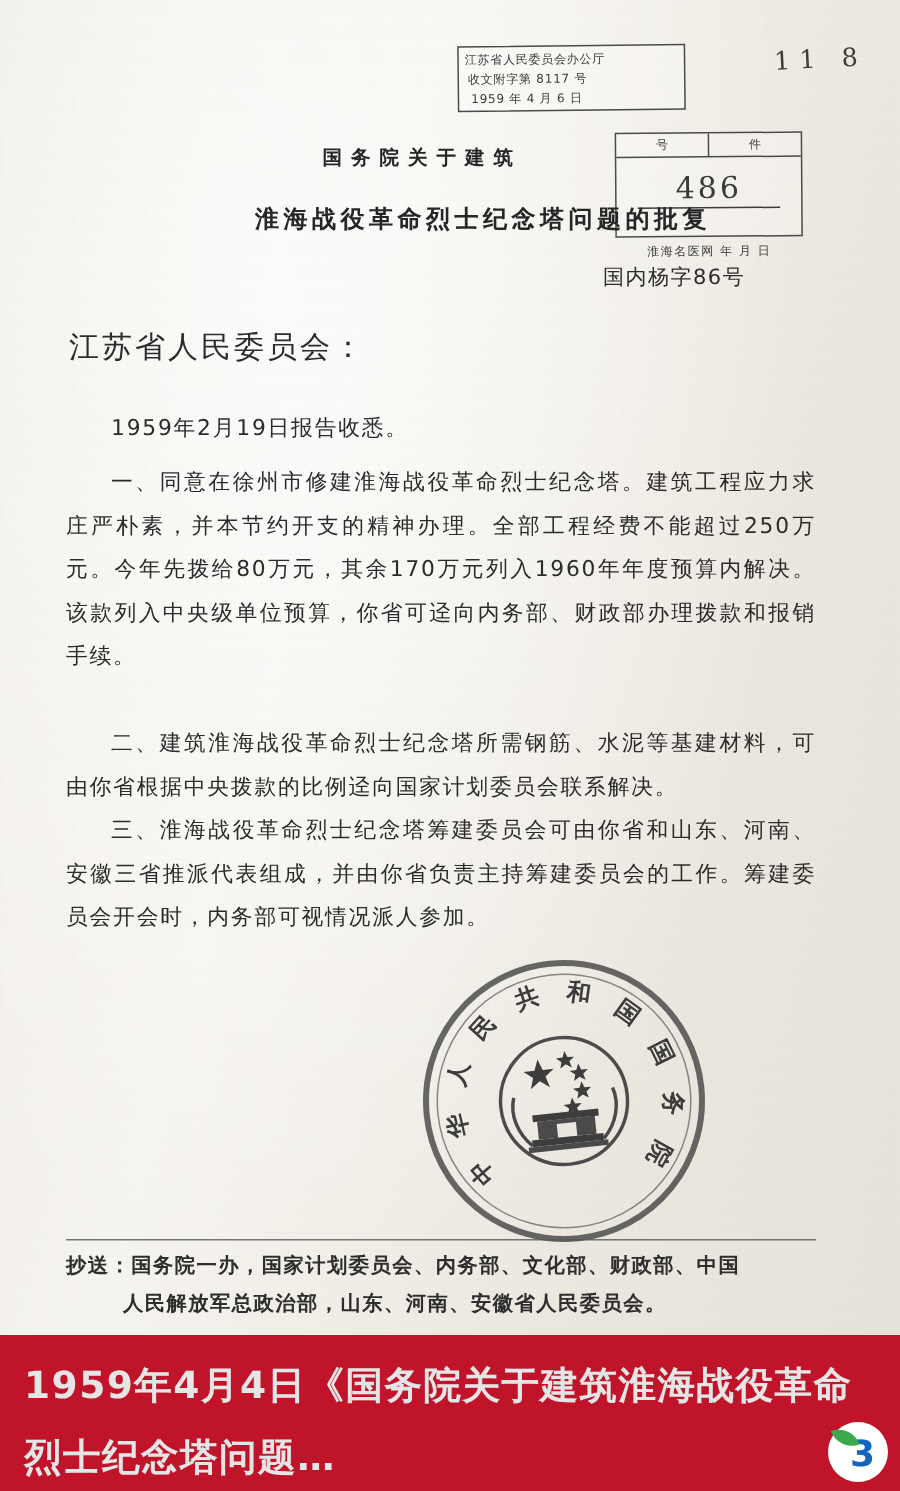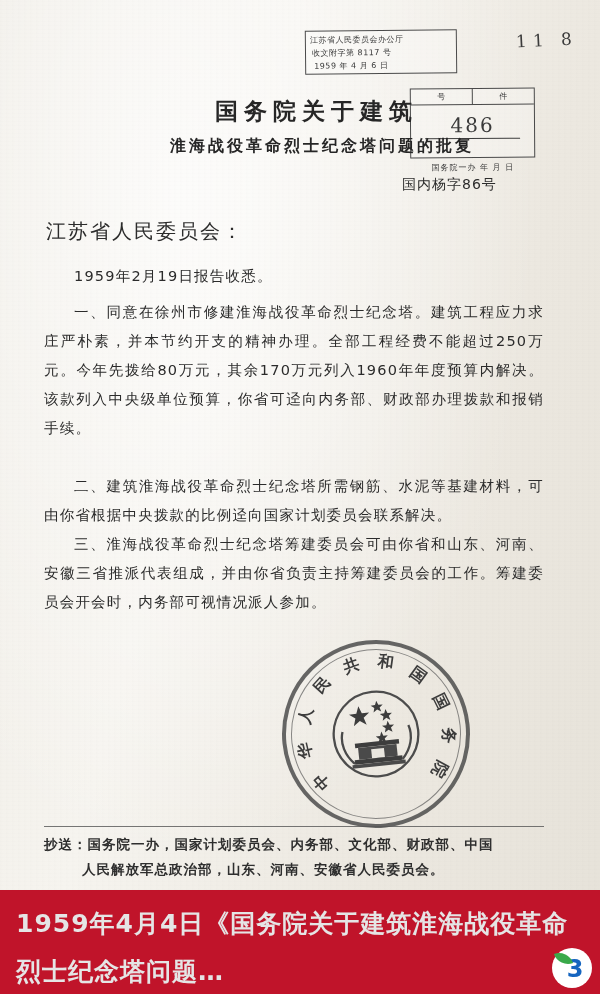--- a/index.html
+++ b/index.html
@@ -91,21 +91,21 @@
     position: absolute; left: 516px; top: 30px;
     font-size: 17px; color: #3c3c3c;
     font-family: "DejaVu Serif", serif;
     letter-spacing: 6px;
     transform: rotate(-3deg);
   }
 
   
   #title-line1 {
     position: absolute; left: 215px; top: 96px;
-    font-size: 23px; letter-spacing: 6px; font-weight: 700;
+    font-size: 13px; letter-spacing: 6px; font-weight: 700;
     color: #262626;
   }
   #title-line2 {
     position: absolute; left: 170px; top: 136px;
     font-size: 16px; letter-spacing: 3px; font-weight: 700;
     color: #262626;
   }
   #doc-number {
     position: absolute; left: 402px; top: 176px;
     font-size: 14px; letter-spacing: 1px; color: #2c2c2c;
@@ -118,20 +118,21 @@
   
   .para {
     position: absolute;
     left: 44px;
     width: 500px;
     font-size: 14.5px;
     line-height: 29px;
     letter-spacing: 1.2px;
     color: #2b2b2b;
     text-align: justify;
+    margin-top: 10px;
   }
   .para.indent { text-indent: 30px; }
   #p0 { top: 262px; }
   #p1 { top: 298px; }
   #p2 { top: 472px; }
   #p3 { top: 530px; }
 
   
   #seal {
     position: absolute;
@@ -249,21 +250,21 @@
   <div id="page-mark" class="doc-text">11 8</div>
 
   <div class="stamp-box" id="stamp-number">
     <div class="sn-head">
       <span>号</span>
       <span class="divider"></span>
       <span>件</span>
     </div>
     <div class="sn-num">486</div>
     <div class="sn-num-underline"></div>
-    <div class="sn-foot">国务院一办 年 月 日</div>
+    <div class="sn-foot">淮海名医网 年 月 日</div>
   </div>
 
   <div id="title-line1" class="doc-text">国务院关于建筑</div>
   <div id="title-line2" class="doc-text">淮海战役革命烈士纪念塔问题的批复</div>
   <div id="doc-number" class="doc-text">国内杨字86号</div>
   <div id="addressee" class="doc-text">江苏省人民委员会：</div>
 
   <div class="para indent" id="p0">1959年2月19日报告收悉。</div>
   <div class="para indent" id="p1">一、同意在徐州市修建淮海战役革命烈士纪念塔。建筑工程应力求庄严朴素，并本节约开支的精神办理。全部工程经费不能超过250万元。今年先拨给80万元，其余170万元列入1960年年度预算内解决。该款列入中央级单位预算，你省可迳向内务部、财政部办理拨款和报销手续。</div>
   <div class="para indent" id="p2">二、建筑淮海战役革命烈士纪念塔所需钢筋、水泥等基建材料，可由你省根据中央拨款的比例迳向国家计划委员会联系解决。</div>

